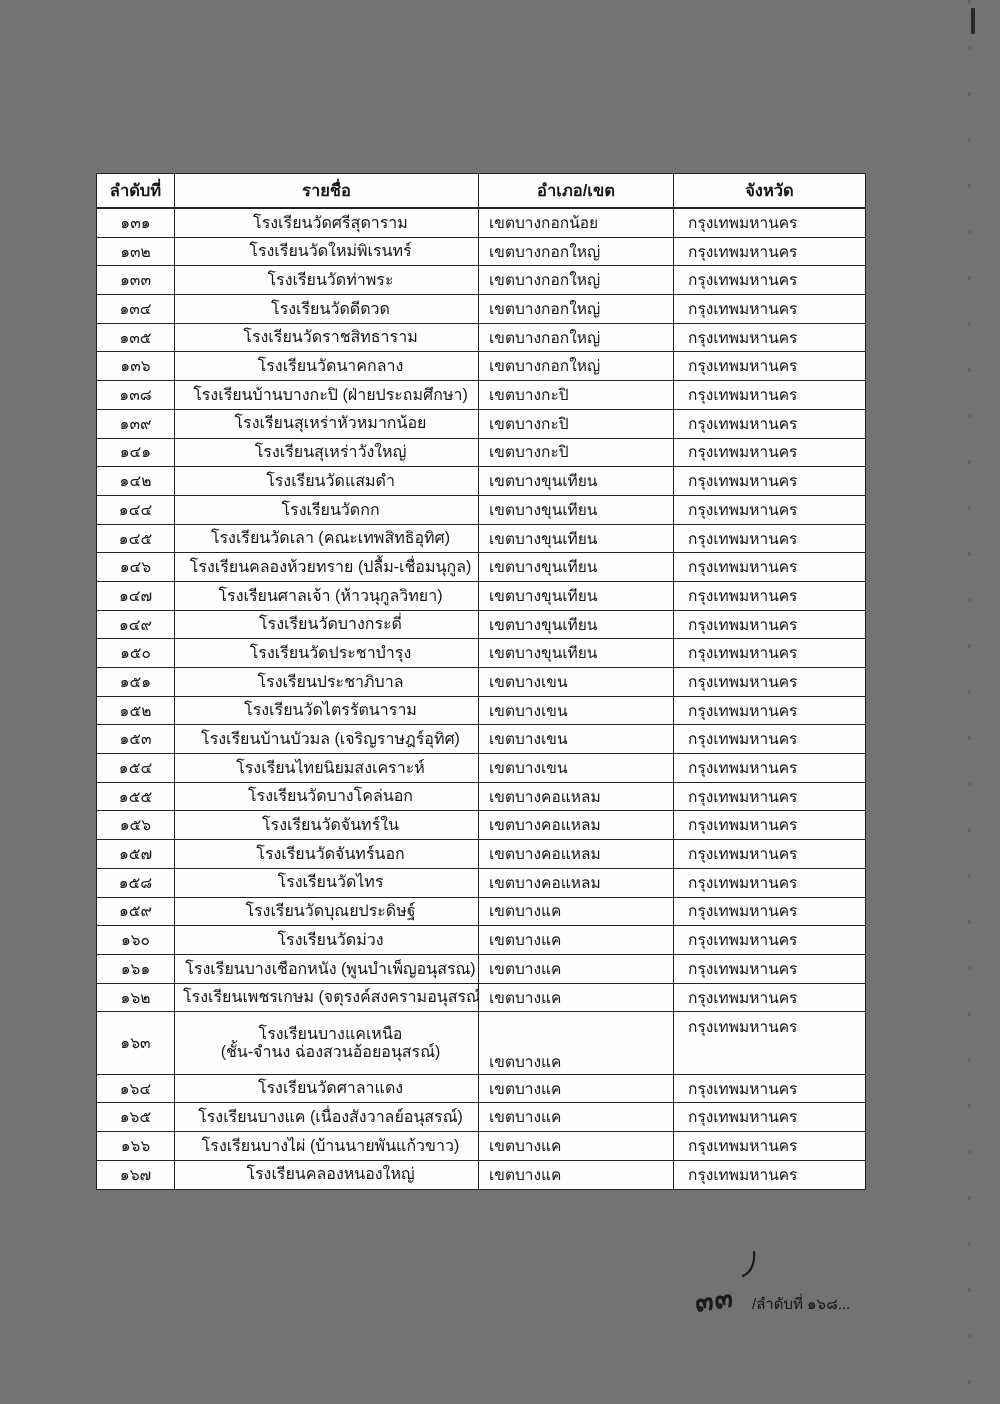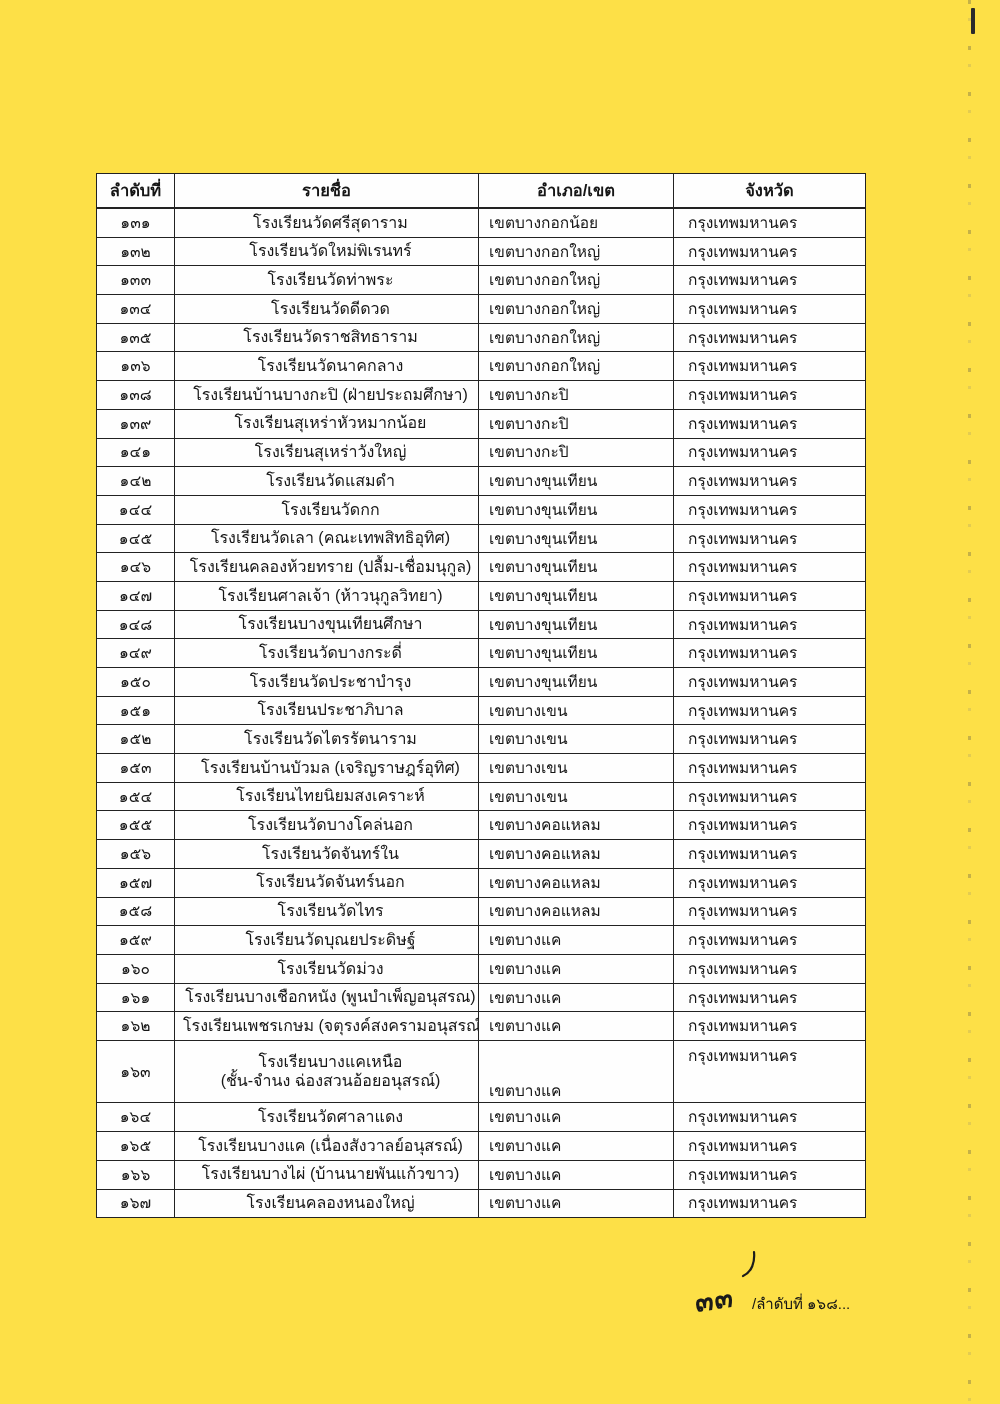--- a/index.html
+++ b/index.html
@@ -4,21 +4,21 @@
 <style>
   html, body {
     margin: 0;
     padding: 0;
     background: #ffffff;
   }
   .page {
     position: relative;
     width: 1000px;
     height: 1404px;
-    background: #fde047;
+    background: #737373;
     overflow: hidden;
     font-family: "Liberation Sans", "DejaVu Sans", sans-serif;
     color: #161616;
   }
   
   .edge-noise {
     position: absolute;
     top: 0;
     left: 968px;
     width: 3px;
@@ -221,26 +221,20 @@
           <td class="cell-dist">เขตบางขุนเทียน</td>
           <td class="cell-prov">กรุงเทพมหานคร</td>
         </tr>
         <tr>
           <td class="cell-no">๑๔๗</td>
           <td class="cell-name">โรงเรียนศาลเจ้า (ห้าวนุกูลวิทยา)</td>
           <td class="cell-dist">เขตบางขุนเทียน</td>
           <td class="cell-prov">กรุงเทพมหานคร</td>
         </tr>
         <tr>
-          <td class="cell-no">๑๔๘</td>
-          <td class="cell-name">โรงเรียนบางขุนเทียนศึกษา</td>
-          <td class="cell-dist">เขตบางขุนเทียน</td>
-          <td class="cell-prov">กรุงเทพมหานคร</td>
-        </tr>
-        <tr>
           <td class="cell-no">๑๔๙</td>
           <td class="cell-name">โรงเรียนวัดบางกระดี่</td>
           <td class="cell-dist">เขตบางขุนเทียน</td>
           <td class="cell-prov">กรุงเทพมหานคร</td>
         </tr>
         <tr>
           <td class="cell-no">๑๕๐</td>
           <td class="cell-name">โรงเรียนวัดประชาบำรุง</td>
           <td class="cell-dist">เขตบางขุนเทียน</td>
           <td class="cell-prov">กรุงเทพมหานคร</td>

